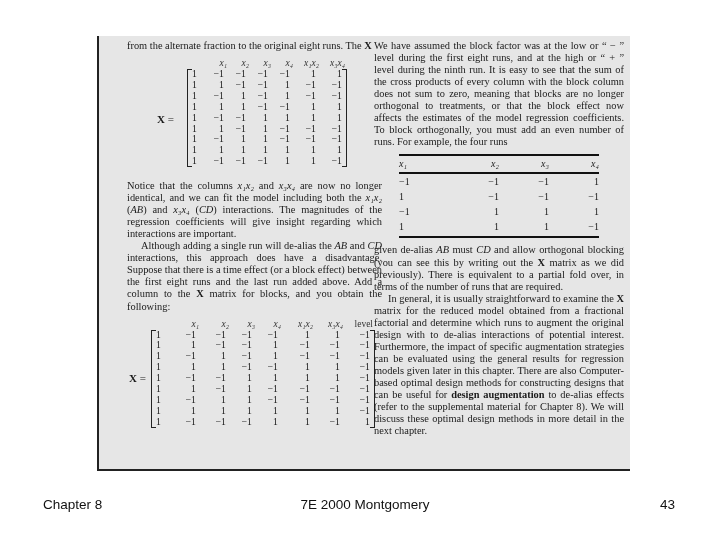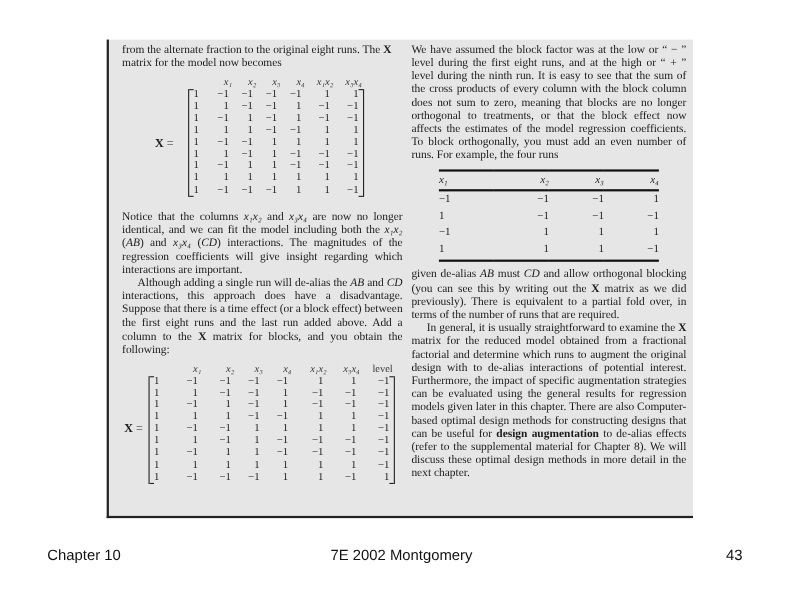--- a/index.html
+++ b/index.html
@@ -7,21 +7,21 @@
     width: 720px; height: 540px; background: #ffffff; position: relative; overflow: hidden;
     font-family: "Liberation Sans", sans-serif;
   }
   .page-image {
     position: absolute; left: 97px; top: 36px; width: 533px; height: 435px;
     background: #e6e6e6; border-left: 2px solid #222; border-bottom: 2px solid #222;
     box-sizing: border-box;
     font-family: "Liberation Serif", serif; color: #1a1a1a;
   }
   .col { position: absolute; top: 4px; font-size: 10.4px; line-height: 12.05px; text-align: justify; }
-  .col-left { left: 12px; width: 255px; }
+  .col-left { left: 28px; width: 255px; }
   .col-right { left: 275px; width: 250px; }
   .para { margin: 0; }
   .para.indent { text-indent: 14px; }
   .b { font-weight: bold; }
   .i { font-style: italic; }
   .matrix-block { position: relative; margin: 5px 0 5px 0; height: 112px; }
   .matrix-label { position: absolute; font-weight: bold; font-size: 11px; }
   .matrix-label .eq { font-weight: normal; }
   .mhead { position: absolute; top: 0; font-size: 9.5px; font-style: italic; color: #333; text-align: right; }
   .mbody { position: absolute; top: 12px; border-left: 1.5px solid #222; border-right: 1.5px solid #222; }
@@ -41,21 +41,21 @@
   .footer-left { left: 43px; }
   .footer-center { left: 240px; width: 250px; text-align: center; line-height: 18px; top: 496px; }
   .footer-right { left: 660px; }
 </style>
 </head>
 <body>
 
 <div class="page-image">
 
   <div class="col col-left">
-    <p class="para"><span>from the alternate fraction to the original eight runs. The</span> <span class="b">X</span><br><span>matrix for the model now becomes</span></p>
+    <p class="para"><span>from the alternate fraction to the original eight runs. The</span> <span class="b">X</span><br></p>
 
     <div class="matrix-block" id="m1" style="height:118px;">
       <div class="matrix-label" style="left:30px; top:56px;"><span>X</span> <span class="eq">=</span></div>
       <div class="mhead-row">
           <div class="mhead" style="left: 64px; width: 14px; font-style: italic;"></div>
           <div class="mhead" style="left: 78px; width: 22px; font-style: italic;">x₁</div>
           <div class="mhead" style="left: 100px; width: 22px; font-style: italic;">x₂</div>
           <div class="mhead" style="left: 122px; width: 22px; font-style: italic;">x₃</div>
           <div class="mhead" style="left: 144px; width: 22px; font-style: italic;">x₄</div>
           <div class="mhead" style="left: 166px; width: 26px; font-style: italic;">x₁x₂</div>
@@ -294,17 +294,17 @@
           <td>−1</td>
         </tr>
       </tbody>
     </table>
 
     <p class="para"><span>given de-alias </span><span class="i">AB</span><span> must </span><span class="i">CD</span><span> and allow orthogonal blocking (you can see this by writing out the </span><span class="b">X</span><span> matrix as we did previously). There is equivalent to a partial fold over, in terms of the number of runs that are required.</span></p>
     <p class="para indent"><span>In general, it is usually straightforward to examine the </span><span class="b">X</span><span> matrix for the reduced model obtained from a fractional factorial and determine which runs to augment the original design with to de-alias interactions of potential interest. Furthermore, the impact of specific augmentation strategies can be evaluated using the general results for regression models given later in this chapter. There are also Computer-based optimal design methods for constructing designs that can be useful for </span><span class="b">design augmentation</span><span> to de-alias effects (refer to the supplemental material for Chapter 8). We will discuss these optimal design methods in more detail in the next chapter.</span></p>
   </div>
 </div>
 
-<div class="footer footer-left">Chapter 10</div>
+<div class="footer footer-left">Chapter 8</div>
 <div class="footer footer-center">
-  <div>7E 2002 Montgomery</div>
+  <div>7E 2000 Montgomery</div>
 </div>
 <div class="footer footer-right">43</div>
 
 </body></html>

